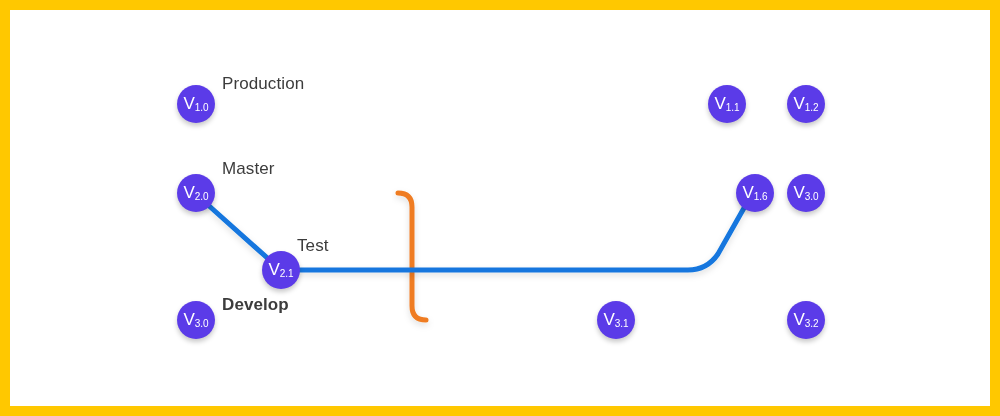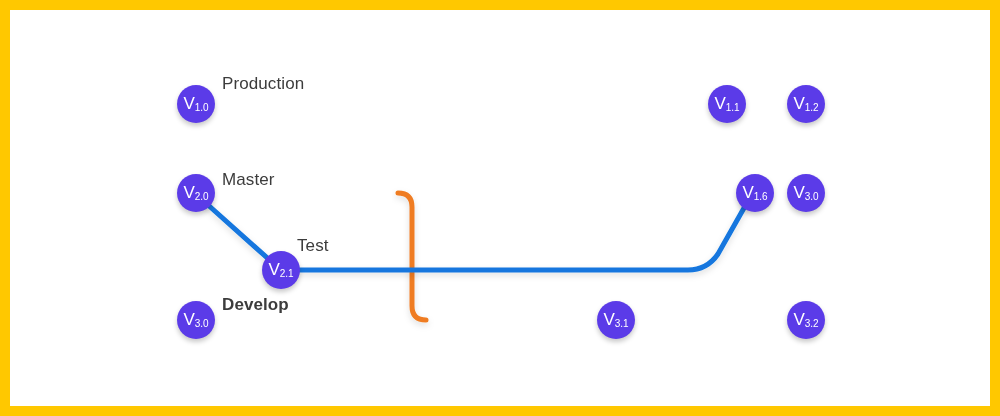--- a/index.html
+++ b/index.html
@@ -121,21 +121,21 @@
 
     <path d="M 398 193 Q 412 193 412 207 L 412 306 Q 412 320 426 320" fill="none" stroke="#EF7B20" stroke-width="5" stroke-linecap="round" filter="url(#softshadow)"></path>
 
     <line x1="198" y1="196" x2="283" y2="272" stroke="#1276DE" stroke-width="5" stroke-linecap="round" filter="url(#softshadow)"></line>
 
     <path d="M 281 270 L 688 270 Q 707 270 718 254 L 744 208 Q 750 197 757 193" fill="none" stroke="#1276DE" stroke-width="5" stroke-linecap="round" filter="url(#softshadow)"></path>
   </svg>
 
   <div class="branch-label" style="left:222px; top:74px;">Production</div>
 
-  <div class="branch-label" style="left:222px; top:170px;">Master</div>
+  <div class="branch-label" style="left:222px; top:159px;">Master</div>
 
   <div class="branch-label" style="left:297px; top:236px;">Test</div>
 
   <div class="branch-label" style="left:222px; top:295px;font-weight:bold;">Develop</div>
 
   <div class="node" style="left:177px; top:85px;">
     <span class="v-main">V</span>
       <span class="v-sub">1.0</span>
   </div>
   <div class="node" style="left:708px; top:85px;">

